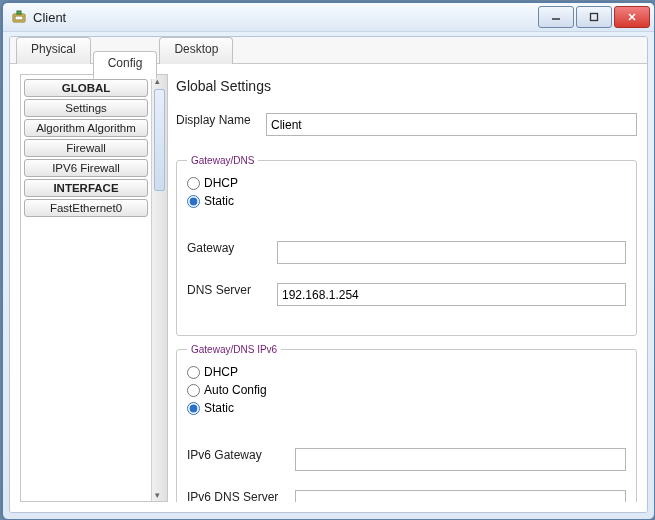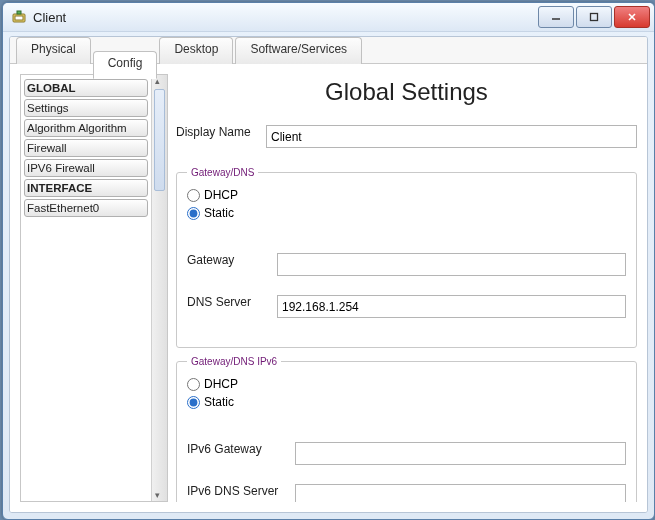--- a/index.html
+++ b/index.html
@@ -142,37 +142,37 @@
     position:absolute; top:14px; left:2px; right:2px; height:100px;
     background: linear-gradient(#e6eef9,#cfdcee);
     border:1px solid #a8bdd8; border-radius:2px;
   }
   .sb-btn {
     display:block;
     border: 1px solid #b0b0b0;
     background: linear-gradient(#fefefe,#e6e6e6);
     border-radius: 3px;
     margin: 2px 1px;
+    text-align: center;
     padding: 2px 2px;
     font-size: 11.5px;
     color: #222;
   }
   .sb-header {
     font-weight: bold;
   }
   
   .main {
     flex: 1;
     margin: 10px 10px 10px 2px;
     overflow: auto;
   }
   .main h1 {
-    font-size: 24px;
+    font-size: 14px;
     font-weight: 400;
-    text-align: center;
     margin: 4px 0 8px 0;
     color: #222;
   }
   .row {
     display: flex;
     align-items: flex-start;
     margin: 19px 0;
   }
   .row label.field-label {
     width: 90px;
@@ -246,21 +246,20 @@
           </svg>
       </div>
     </div>
   </div>
 
   <div class="client">
     <div class="tabs">
       <div class="tab">Physical</div>
       <div class="tab active">Config</div>
       <div class="tab">Desktop</div>
-      <div class="tab">Software/Services</div>
     </div>
 
     <div class="content">
 
       <div class="sidebar-wrap">
         <div class="sidebar">
           <span class="sb-btn sb-header">GLOBAL</span>
           <span class="sb-btn">Settings</span>
           <span class="sb-btn">Algorithm Algorithm</span>
           <span class="sb-btn">Firewall</span>
@@ -302,20 +301,24 @@
           </div>
         </fieldset>
 
         <fieldset>
           <legend>Gateway/DNS IPv6</legend>
           <div class="radio-row">
             <input type="radio" name="gw6" style="">
             <span>DHCP</span>
           </div>
           <div class="radio-row">
+            <input type="radio" name="gw6" style="">
+            <span>Auto Config</span>
+          </div>
+          <div class="radio-row">
             <input type="radio" name="gw6" checked="" style="">
             <span>Static</span>
           </div>
           <div class="gap"></div>
           <div class="row wide">
             <label class="field-label">IPv6 Gateway</label>
             <input type="text" value="" style="">
           </div>
           <div class="row wide">
             <label class="field-label">IPv6 DNS Server</label>

